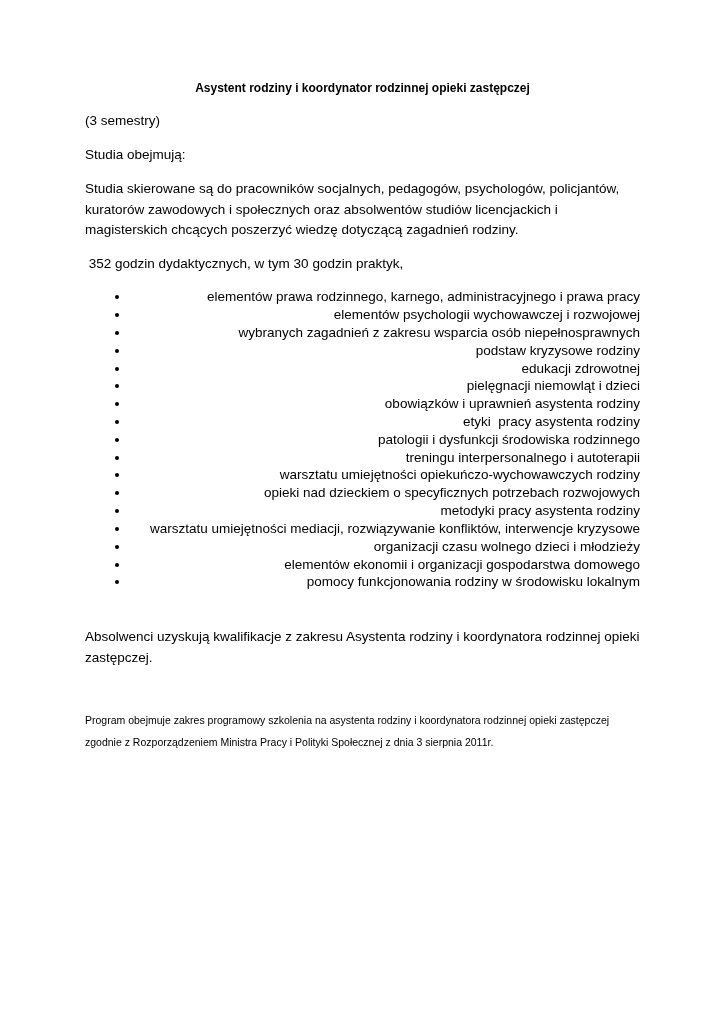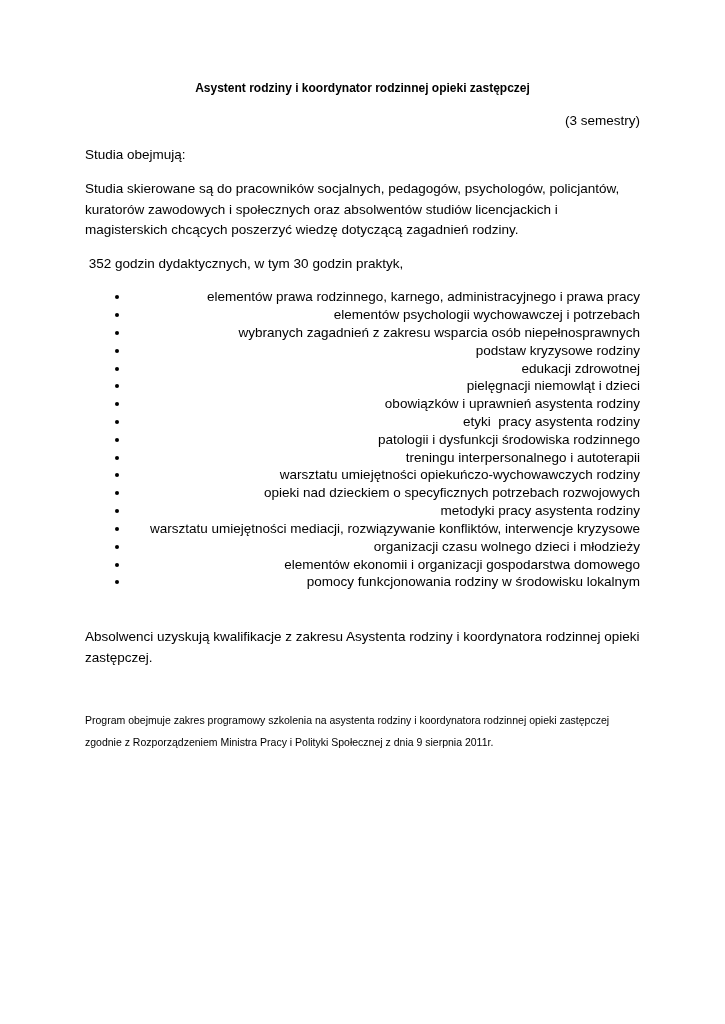--- a/index.html
+++ b/index.html
@@ -28,21 +28,21 @@
     margin: 0 0 14px 0;
     line-height: 1.4;
   }
   p {
     font-size: 13.5px;
     line-height: 1.55;
     margin: 0 0 13px 0;
     white-space: pre-wrap;
   }
   .subtitle {
-    text-align: right;
+    text-align: left;
   }
   ul.bullets {
     margin: 4px 0 36px 0;
     padding-left: 45px;
     list-style: disc outside;
   }
   ul.bullets li {
     font-size: 13.5px;
     line-height: 1.32;
     white-space: pre-wrap;
@@ -74,37 +74,37 @@
 
   <p>Studia obejmują:</p>
 
   <p>Studia skierowane są do pracowników socjalnych, pedagogów, psychologów, policjantów, kuratorów zawodowych i społecznych oraz absolwentów studiów licencjackich i magisterskich chcących poszerzyć wiedzę dotyczącą zagadnień rodziny.</p>
 
   <p> 352 godzin dydaktycznych, w tym 30 godzin praktyk,</p>
 
 
   <ul class="bullets">
       <li>elementów prawa rodzinnego, karnego, administracyjnego i prawa pracy</li>
-      <li>elementów psychologii wychowawczej i potrzebach</li>
+      <li>elementów psychologii wychowawczej i rozwojowej</li>
       <li>wybranych zagadnień z zakresu wsparcia osób niepełnosprawnych</li>
       <li>podstaw kryzysowe rodziny</li>
       <li>edukacji zdrowotnej</li>
       <li>pielęgnacji niemowląt i dzieci</li>
       <li>obowiązków i uprawnień asystenta rodziny</li>
       <li>etyki  pracy asystenta rodziny</li>
       <li>patologii i dysfunkcji środowiska rodzinnego</li>
       <li>treningu interpersonalnego i autoterapii</li>
       <li>warsztatu umiejętności opiekuńczo-wychowawczych rodziny</li>
       <li>opieki nad dzieckiem o specyficznych potrzebach rozwojowych</li>
       <li>metodyki pracy asystenta rodziny</li>
       <li>warsztatu umiejętności mediacji, rozwiązywanie konfliktów, interwencje kryzysowe</li>
       <li>organizacji czasu wolnego dzieci i młodzieży</li>
       <li>elementów ekonomii i organizacji gospodarstwa domowego</li>
       <li>pomocy funkcjonowania rodziny w środowisku lokalnym</li>
     </ul>
 
   <p>Absolwenci uzyskują kwalifikacje z zakresu Asystenta rodziny i koordynatora rodzinnej opieki zastępczej.</p>
 
   <div class="footnotes">
-    <p class="fn fn2">Program obejmuje zakres programowy szkolenia na asystenta rodziny i koordynatora rodzinnej opieki zastępczej zgodnie z Rozporządzeniem Ministra Pracy i Polityki Społecznej z dnia 9 sierpnia 2011r.</p>
+    <p class="fn fn2">Program obejmuje zakres programowy szkolenia na asystenta rodziny i koordynatora rodzinnej opieki zastępczej zgodnie z Rozporządzeniem Ministra Pracy i Polityki Społecznej z dnia 3 sierpnia 2011r.</p>
   </div>
 
 </div>
 
 </body></html>

